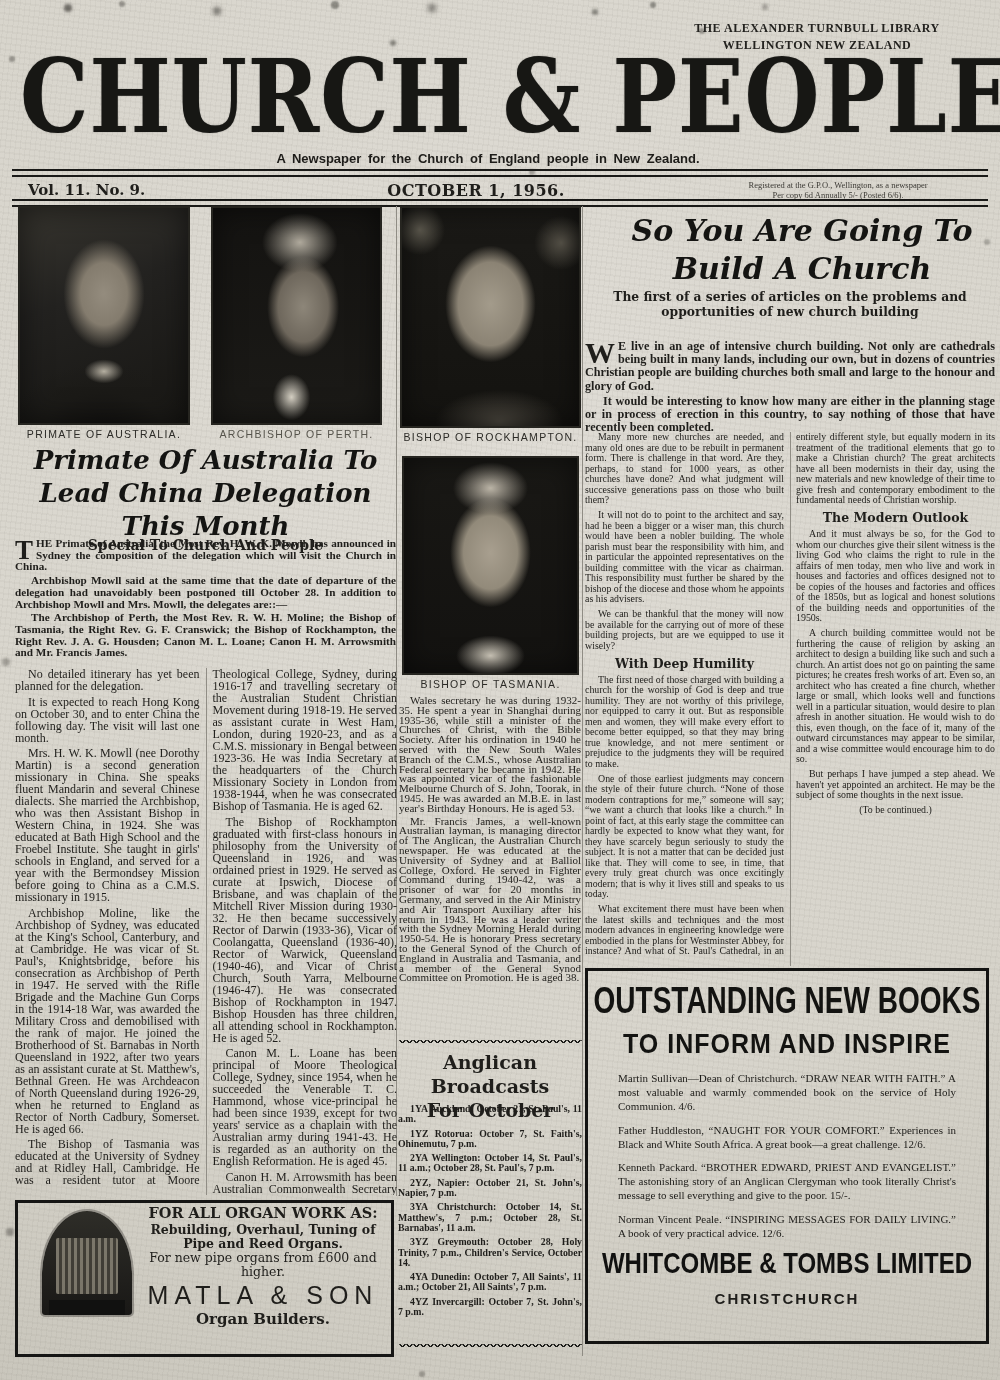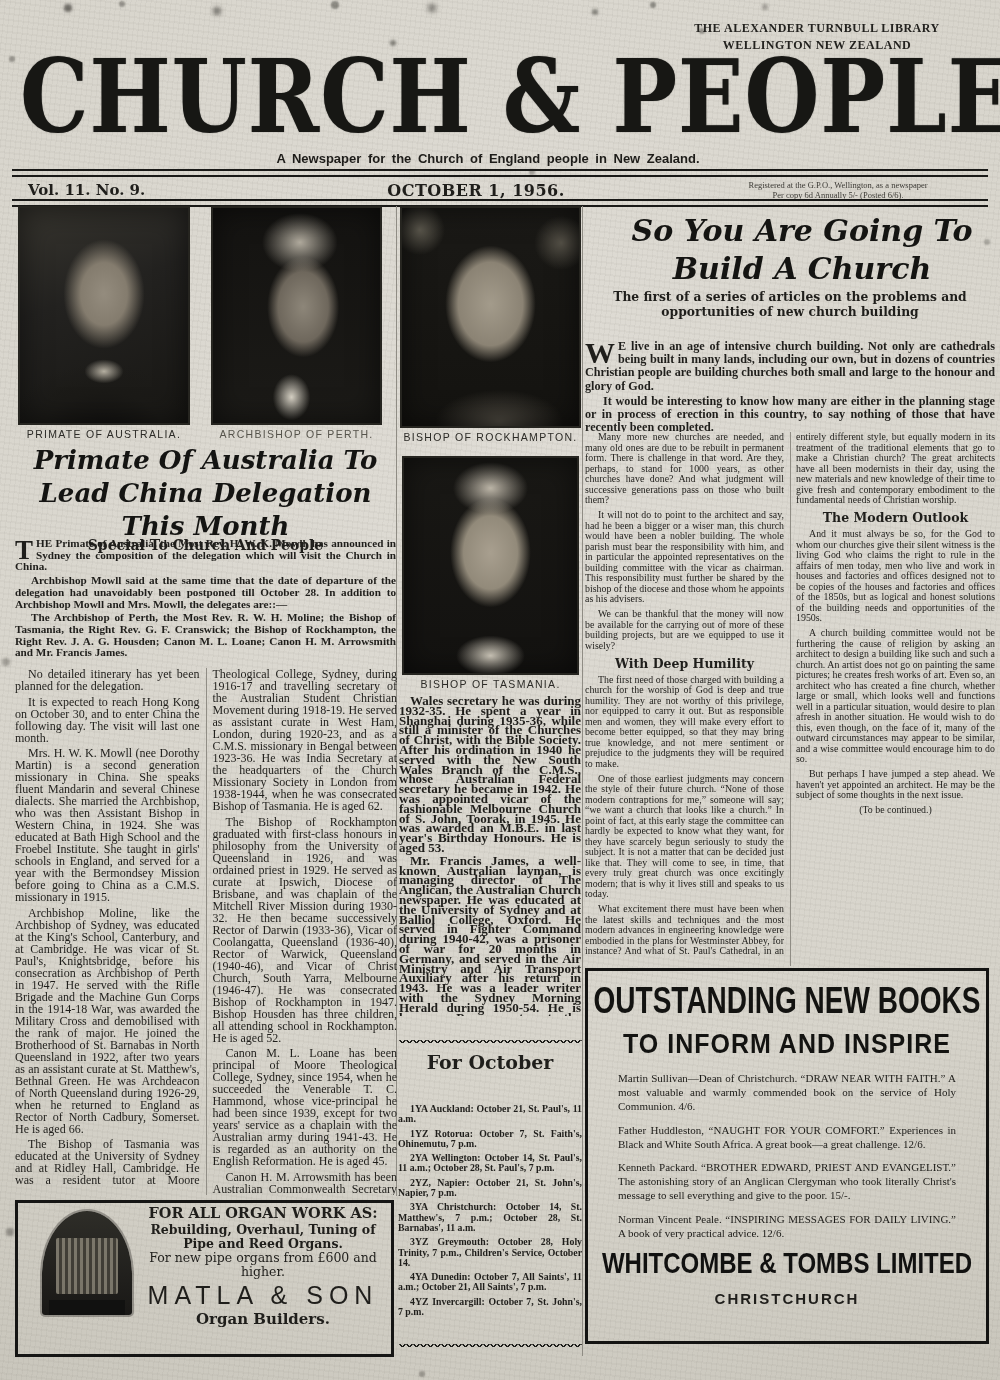--- a/index.html
+++ b/index.html
@@ -82,21 +82,21 @@
   .lead-left p,.lead-right p{margin:0 0 2px;text-align:justify;}
   .lead-left p + p{text-indent:16px;}
   .dc::first-letter{float:left;font-size:27px;line-height:22px;padding:1px 3px 0 0;font-weight:bold;}
   .cols{column-count:2;column-fill:auto;column-rule:1px solid #908d85;overflow:hidden;}
   .cols p{margin:0 0 3.5px;text-indent:13px;text-align:justify;}
   .cols h4{margin:3px 0 4px;text-align:center;font:bold 12.5px "DejaVu Serif",serif;}
   .cols .ctr{text-align:center;text-indent:0;}
   .left-body{position:absolute;left:15px;top:668px;width:382px;height:527px;
     column-gap:13px;font-size:12px;line-height:12px;}
   .photocol-text{position:absolute;left:399px;top:696px;width:182px;height:320px;overflow:hidden;
-    font-size:13px;line-height:9.8px;font-weight:bold;}
+    font-size:11px;line-height:9.8px;}
   .photocol-text p{margin:0 0 3px;text-indent:11px;text-align:justify;}
   
   .wavy{position:absolute;height:4px;background-repeat:repeat-x;background-size:7px 4px;
     background-image:radial-gradient(circle at 3.5px 0px, rgba(0,0,0,0) 1.7px, #1d1d1a 1.8px, #1d1d1a 3px, rgba(0,0,0,0) 3.2px);}
   .w1{left:399px;top:1040px;width:183px;}
   .w2{left:399px;top:1344px;width:183px;}
   .bc-head{position:absolute;left:398px;top:1050px;width:184px;text-align:center;
     font:bold 19px/24px "DejaVu Serif",serif;}
   .bc-list{position:absolute;left:398px;top:1104px;width:184px;height:238px;overflow:hidden;
     font:9.8px/10.3px "Liberation Serif",serif;}
@@ -206,20 +206,21 @@
       <p>Canon M. L. Loane has been principal of Moore Theological College, Sydney, since 1954, when he succeeded the Venerable T. C. Hammond, whose vice-principal he had been since 1939, except for two years' service as a chaplain with the Australian army during 1941-43.  He is regarded as an authority on the English Reformation.  He is aged 45.</p>
       <p>Canon H. M. Arrowsmith has been Australian Commonwealth Secretary of the British and Foreign Bible Society since 1951.  He was educated at the Parramatta High School, Sydney, and Moore Theological College.  He is a former Minister of the Churches of Christ, who came into the Church of England by way of the Bible Society, whose New South</p>
     </div>
   <div class="photocol-text">
       <p>Wales secretary he was during 1932-35.  He spent a year in Shanghai during 1935-36, while still a minister of the Churches of Christ, with the Bible Society.  After his ordination in 1940 he served with the New South Wales Branch of the C.M.S., whose Australian Federal secretary he became in 1942.  He was appointed vicar of the fashionable Melbourne Church of S. John, Toorak, in 1945.  He was awarded an M.B.E. in last year's Birthday Honours.  He is aged 53.</p>
       <p>Mr. Francis James, a well-known Australian layman, is managing director of The Anglican, the Australian Church newspaper.  He was educated at the University of Sydney and at Balliol College, Oxford.  He served in Fighter Command during 1940-42, was a prisoner of war for 20 months in Germany, and served in the Air Ministry and Air Transport Auxiliary after his return in 1943.  He was a leader writer with the Sydney Morning Herald during 1950-54.  He is honorary Press secretary to the General Synod of the Church of England in Australia and Tasmania, and a member of the General Synod Committee on Promotion.  He is aged 38.</p>
     </div>
 
   <div class="wavy w1"></div>
   <div class="bc-head">
+    <div>Anglican Broadcasts</div>
     <div>For October</div>
   </div>
   <div class="bc-list">
     <p class="bc"><b>1YA Auckland:</b> <span>October 21, St. Paul's, 11 a.m.</span></p>
     <p class="bc"><b>1YZ Rotorua:</b> <span>October 7, St. Faith's, Ohinemutu, 7 p.m.</span></p>
     <p class="bc"><b>2YA Wellington:</b> <span>October 14, St. Paul's, 11 a.m.; October 28, St. Paul's, 7 p.m.</span></p>
     <p class="bc"><b>2YZ, Napier:</b> <span>October 21, St. John's, Napier, 7 p.m.</span></p>
     <p class="bc"><b>3YA Christchurch:</b> <span>October 14, St. Matthew's, 7 p.m.; October 28, St. Barnabas', 11 a.m.</span></p>
     <p class="bc"><b>3YZ Greymouth:</b> <span>October 28, Holy Trinity, 7 p.m., Children's Service, October 14.</span></p>
     <p class="bc"><b>4YA Dunedin:</b> <span>October 7, All Saints', 11 a.m.; October 21, All Saints', 7 p.m.</span></p>

